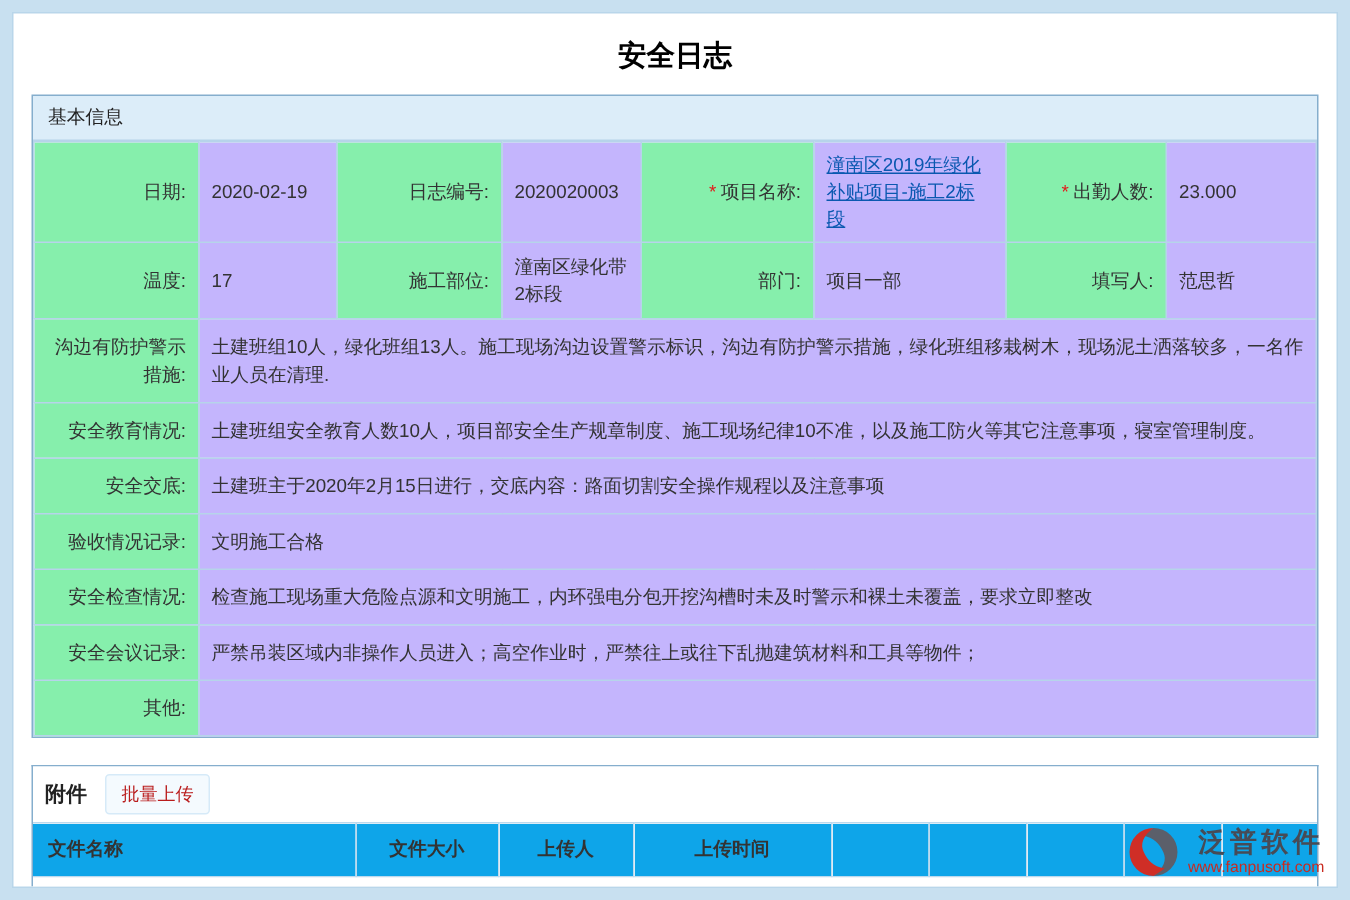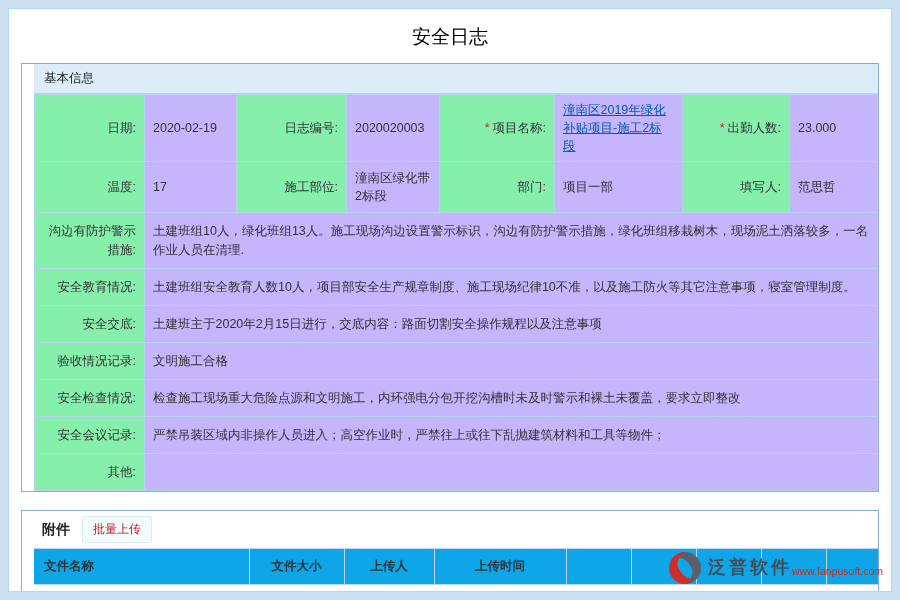--- a/index.html
+++ b/index.html
@@ -17,30 +17,29 @@
     width: 884px; height: 584px;
     background: #ffffff;
     border: 1px solid #b9d6ea;
     overflow: hidden;
     display: flex;
     flex-direction: column;
   }
   .title {
     text-align: center;
     font-size: 19px;
-    font-weight: normal;
+    font-weight: bold;
     color: #000;
     padding: 15px 0 13px 0;
     flex: 0 0 auto;
   }
   .panel {
     margin: 0 12px;
     border: 1px solid #85aecd;
     flex: 0 0 auto;
-    padding-left: 12px;
   }
   .panel-header {
     background: #dcedf9;
     padding: 6px 10px;
     font-size: 12.5px;
     color: #222;
     border-bottom: 1px solid #b6d4ea;
   }
   table.info {
     width: 100%;
@@ -117,21 +116,21 @@
 
   .logo {
     position: absolute;
     right: 8px;
     bottom: 6px;
     display: flex;
     align-items: center;
     background: transparent;
   }
   .logo svg { flex: 0 0 auto; margin-right: 6px; }
-  .logo-text { display: flex; flex-direction: row; align-items: flex-end; }
+  .logo-text { display: flex; flex-direction: column; align-items: flex-end; }
   .brand {
     font-size: 18px;
     font-weight: bold;
     color: #474b56;
     letter-spacing: 3px;
     line-height: 1.1;
   }
   .url {
     font-size: 10.5px;
     color: #c92b20;

